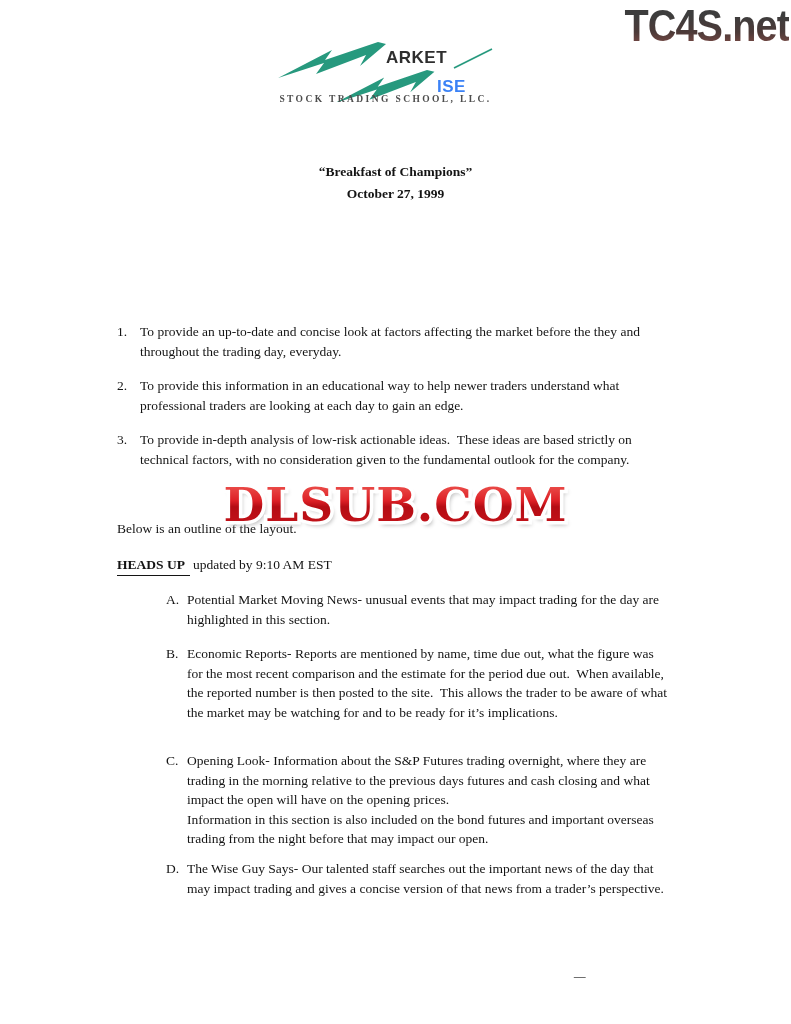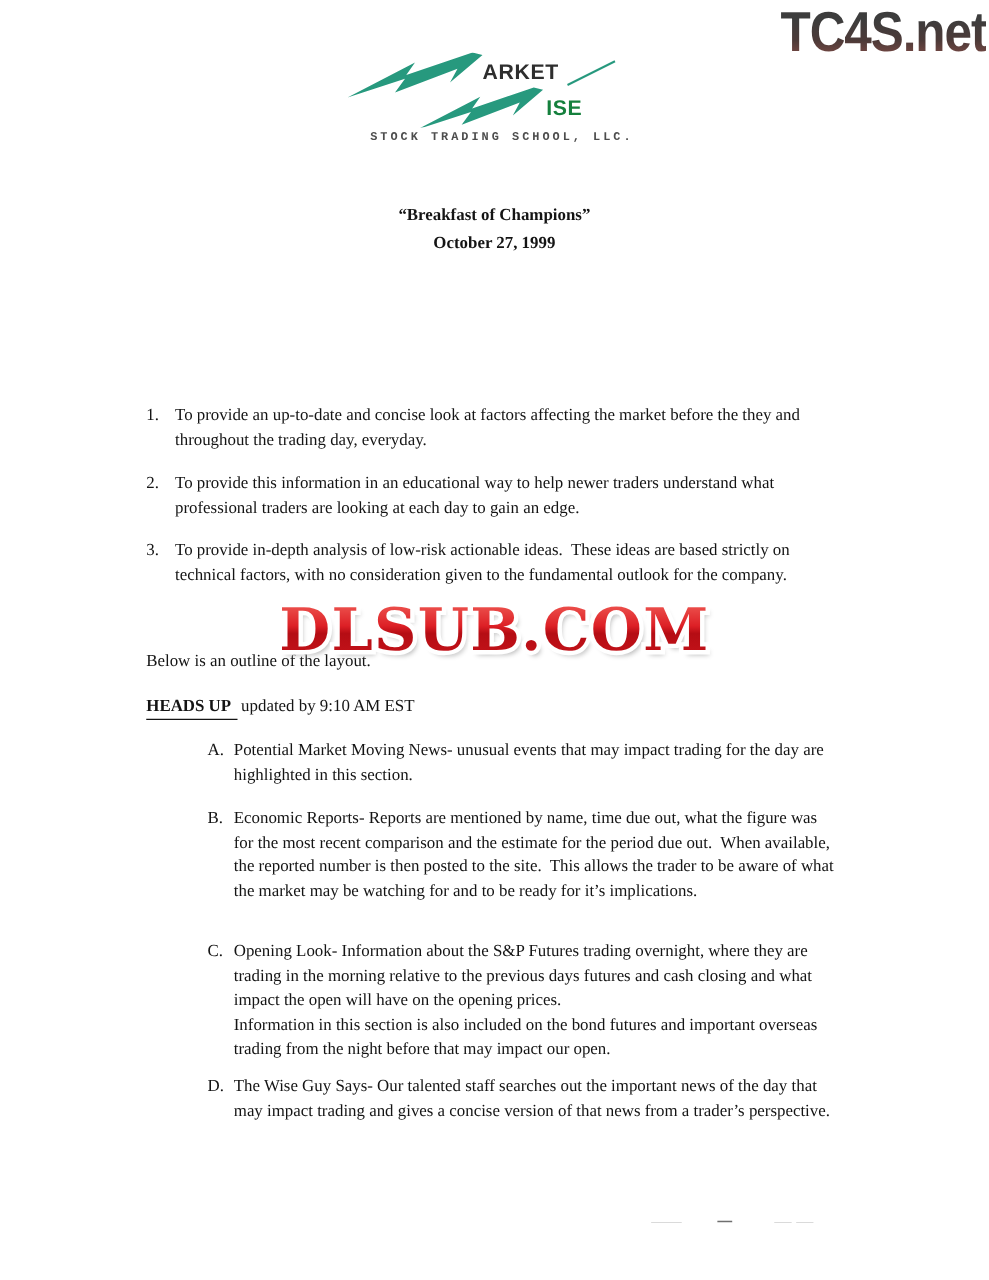--- a/index.html
+++ b/index.html
@@ -101,31 +101,30 @@
   .logo-arket {
     position: absolute; left: 108px; top: 6px;
     font-family: "Liberation Sans", sans-serif;
     font-weight: bold; font-size: 17px; letter-spacing: 0.5px;
     color: #2e2e2e;
   }
   .logo-ise {
     position: absolute; left: 159px; top: 35px;
     font-family: "Liberation Sans", sans-serif;
     font-weight: bold; font-size: 17px; letter-spacing: 0.5px;
-    color: #15803d;
+    color: #3b82f6;
   }
   .logo-sub {
-    position: absolute; left: 0; top: 62px; width: 215px;
+    position: absolute; left: 0; top: 52px; width: 215px;
     text-align: center;
-    font-family: Liberation Mono, monospace;
+    font-family: Liberation Serif, serif;
     font-size: 9.5px; font-weight: bold;
     letter-spacing: 2.4px;
     color: #4d4d4d;
     white-space: nowrap;
-    margin-left: 16px;
   }
 
   
   .h-center {
     position: absolute; left: 0; width: 791px;
     text-align: center; font-weight: bold;
   }
   .h-breakfast { top: 164px; font-size: 13.5px; }
   .h-date { top: 186px; font-size: 13.5px; }
   .h-title { top: 226px; font-size: 18.5px; }

